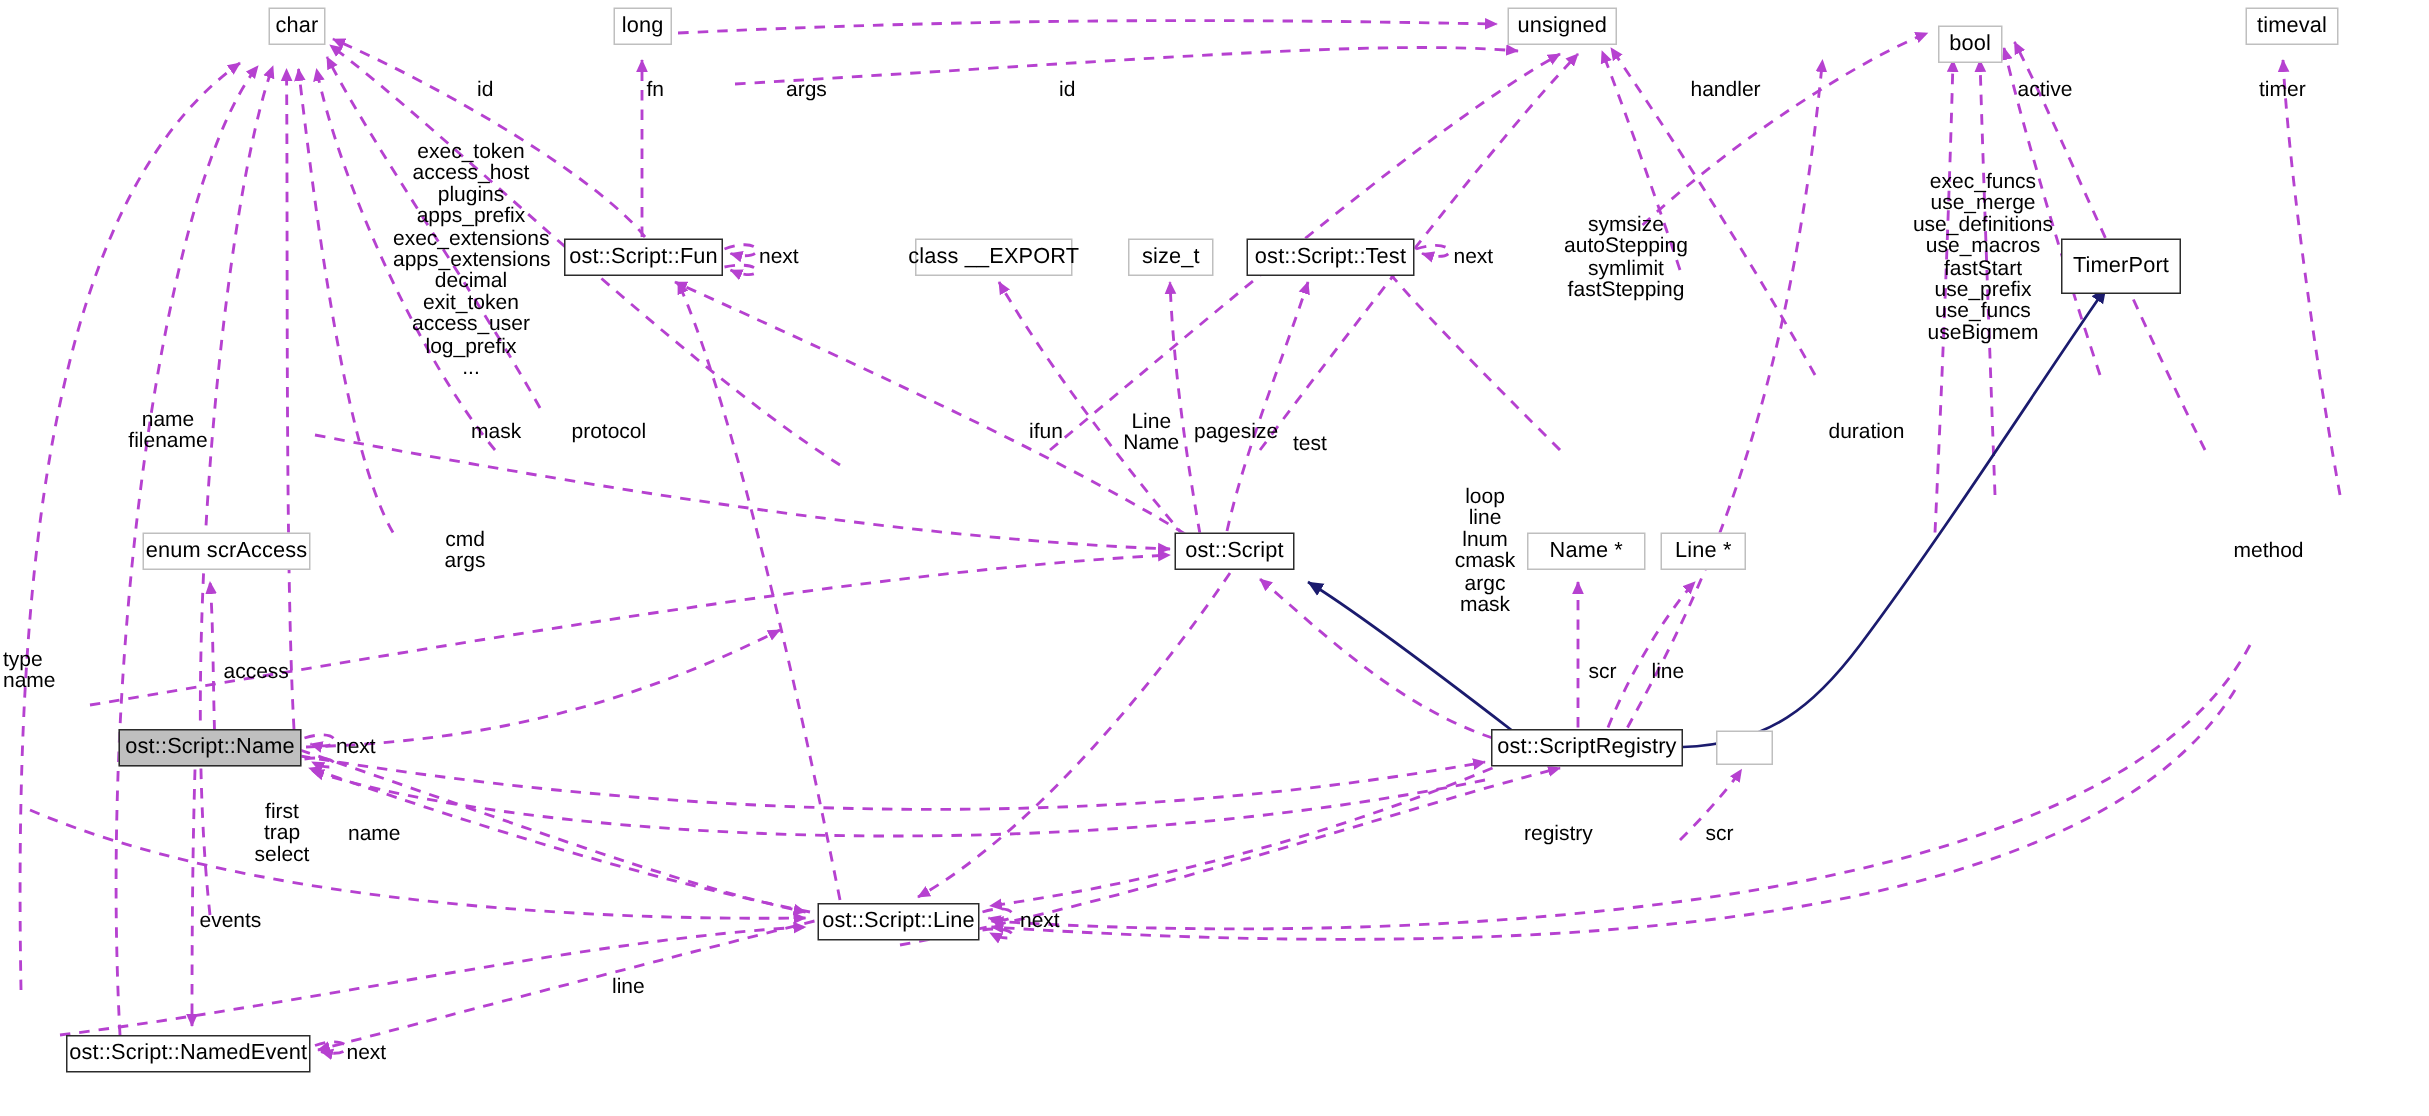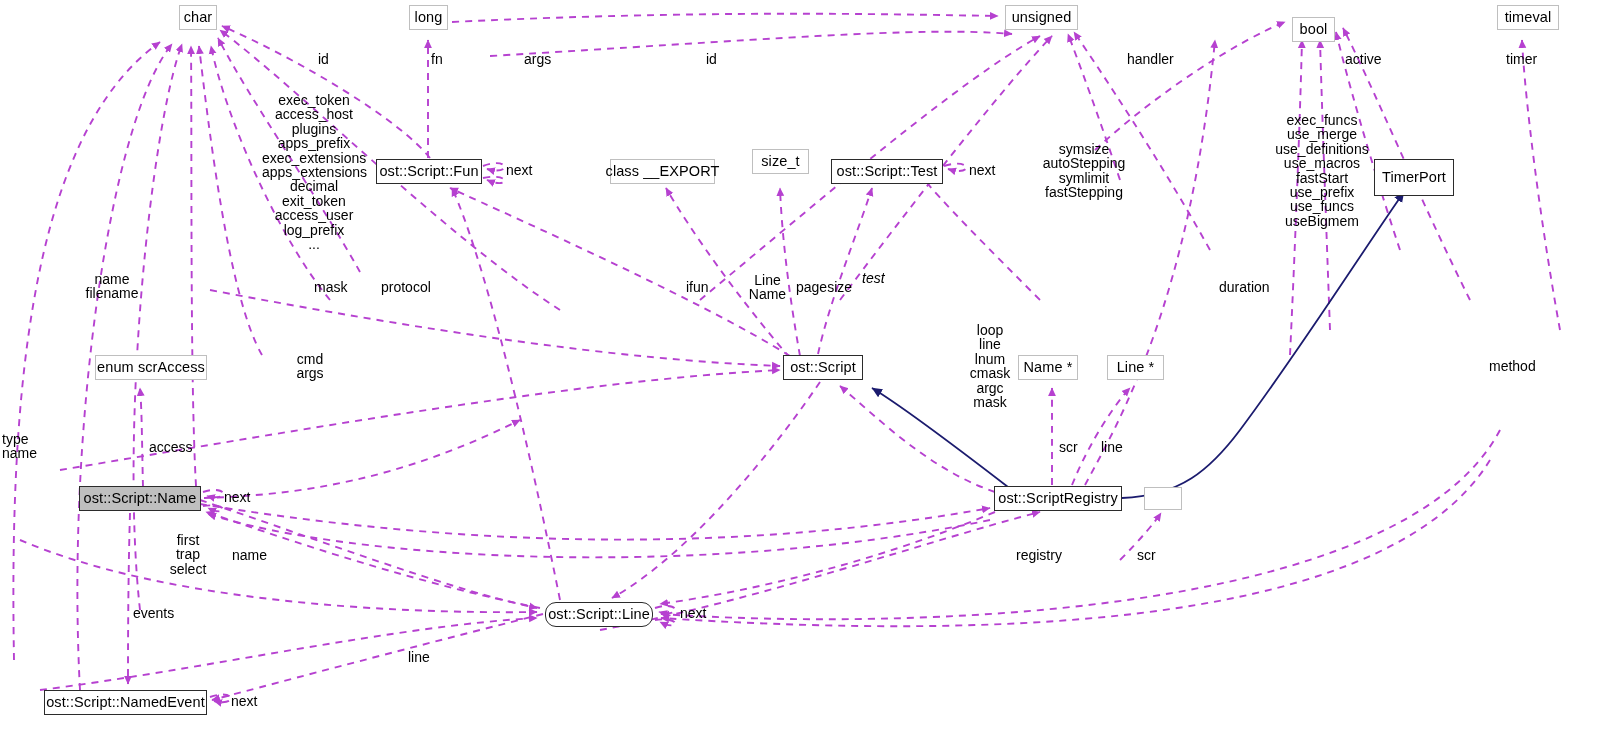--- a/index.html
+++ b/index.html
@@ -168,31 +168,31 @@
   </svg>
 
   <div id="nodes">
       <div class="node plain" style="left: 179px; top: 5px; width: 38px; height: 25px;">char</div>
       <div class="node plain" style="left: 409px; top: 5px; width: 39px; height: 25px;">long</div>
       <div class="node plain" style="left: 1005px; top: 5px; width: 73px; height: 25px;">unsigned</div>
       <div class="node plain" style="left: 1292px; top: 5px; width: 43px; height: 25px; margin-top: 12px;">bool</div>
       <div class="node plain" style="left: 1497px; top: 5px; width: 62px; height: 25px;">timeval</div>
       <div class="node klass" style="left: 376px; top: 159px; width: 106px; height: 25px;">ost::Script::Fun</div>
       <div class="node plain" style="left: 610px; top: 159px; width: 105px; height: 25px;">class __EXPORT</div>
-      <div class="node plain" style="left: 752px; top: 149px; width: 57px; height: 25px;">size_t</div>
+      <div class="node plain" style="left: 752px; top: 159px; width: 57px; height: 25px;">size_t</div>
       <div class="node klass" style="left: 831px; top: 159px; width: 112px; height: 25px;">ost::Script::Test</div>
       <div class="node klass" style="left: 1374px; top: 159px; width: 80px; height: 37px;">TimerPort</div>
       <div class="node plain" style="left: 95px; top: 355px; width: 112px; height: 25px;">enum scrAccess</div>
       <div class="node klass" style="left: 783px; top: 355px; width: 80px; height: 25px;">ost::Script</div>
-      <div class="node plain" style="left: 1018px; top: 355px; width: 60px; height: 25px;">Name *</div>
+      <div class="node plain" style="left: 1018px; top: 355px; width: 79px; height: 25px;">Name *</div>
       <div class="node plain" style="left: 1107px; top: 355px; width: 57px; height: 25px;">Line *</div>
       <div class="node current" style="left: 79px; top: 486px; width: 122px; height: 25px;">ost::Script::Name</div>
       <div class="node klass" style="left: 994px; top: 486px; width: 128px; height: 25px;">ost::ScriptRegistry</div>
       <div class="node plain" style="left: 1144px; top: 487px; width: 38px; height: 23px;"></div>
-      <div class="node klass" style="left: 545px; top: 602px; width: 108px; height: 25px; border-radius: 11px;">ost::Script::Line</div>
+      <div class="node klass" style="left: 545px; top: 602px; width: 108px; height: 25px;">ost::Script::Line</div>
       <div class="node klass" style="left: 44px; top: 690px; width: 163px; height: 25px;">ost::Script::NamedEvent</div>
     </div>
   <div id="labels">
       <div class="edge-label l" style="left: 318px; top: 52px;">id</div>
       <div class="edge-label l" style="left: 431px; top: 52px;">fn</div>
       <div class="edge-label l" style="left: 524px; top: 52px;">args</div>
       <div class="edge-label l" style="left: 706px; top: 52px;">id</div>
       <div class="edge-label l" style="left: 1127px; top: 52px;">handler</div>
       <div class="edge-label l" style="left: 1345px; top: 52px;">active</div>
       <div class="edge-label l" style="left: 1506px; top: 52px;">timer</div>
@@ -220,21 +220,21 @@
 use_funcs
 useBigmem</div>
       <div class="edge-label l" style="left: 506px; top: 163px;">next</div>
       <div class="edge-label l" style="left: 969px; top: 163px;">next</div>
       <div class="edge-label l" style="left: 314px; top: 280px;">mask</div>
       <div class="edge-label l" style="left: 381px; top: 280px;">protocol</div>
       <div class="edge-label l" style="left: 686px; top: 280px;">ifun</div>
       <div class="edge-label c" style="left: 745px; top: 273px; width: 45px;">Line
 Name</div>
       <div class="edge-label l" style="left: 796px; top: 280px;">pagesize</div>
-      <div class="edge-label l" style="left: 862px; top: 271px; font-style: italic;">test</div>
+      <div class="edge-label l" style="left: 862px; top: 288px;">test</div>
       <div class="edge-label l" style="left: 1219px; top: 280px;">duration</div>
       <div class="edge-label c" style="left: 78px; top: 272px; width: 68px;">name
 filename</div>
       <div class="edge-label c" style="left: 288px; top: 352px; width: 44px;">cmd
 args</div>
       <div class="edge-label c" style="left: 964px; top: 323px; width: 52px;">loop
 line
 lnum
 cmask
 argc

